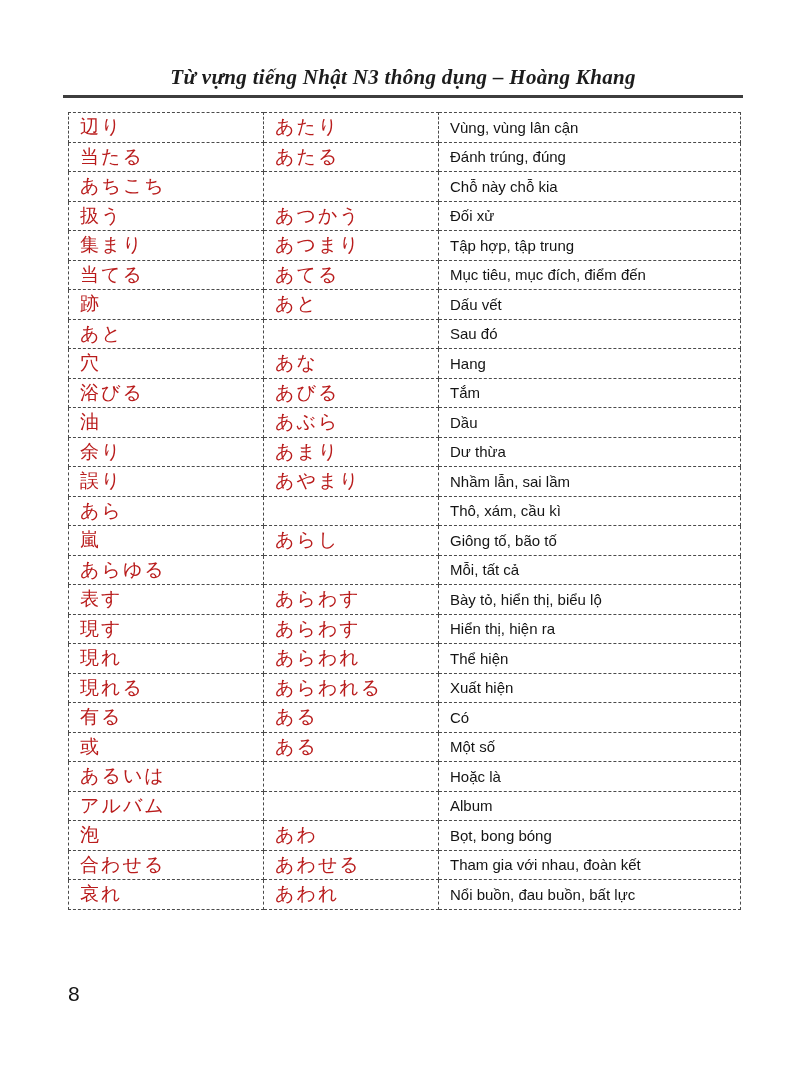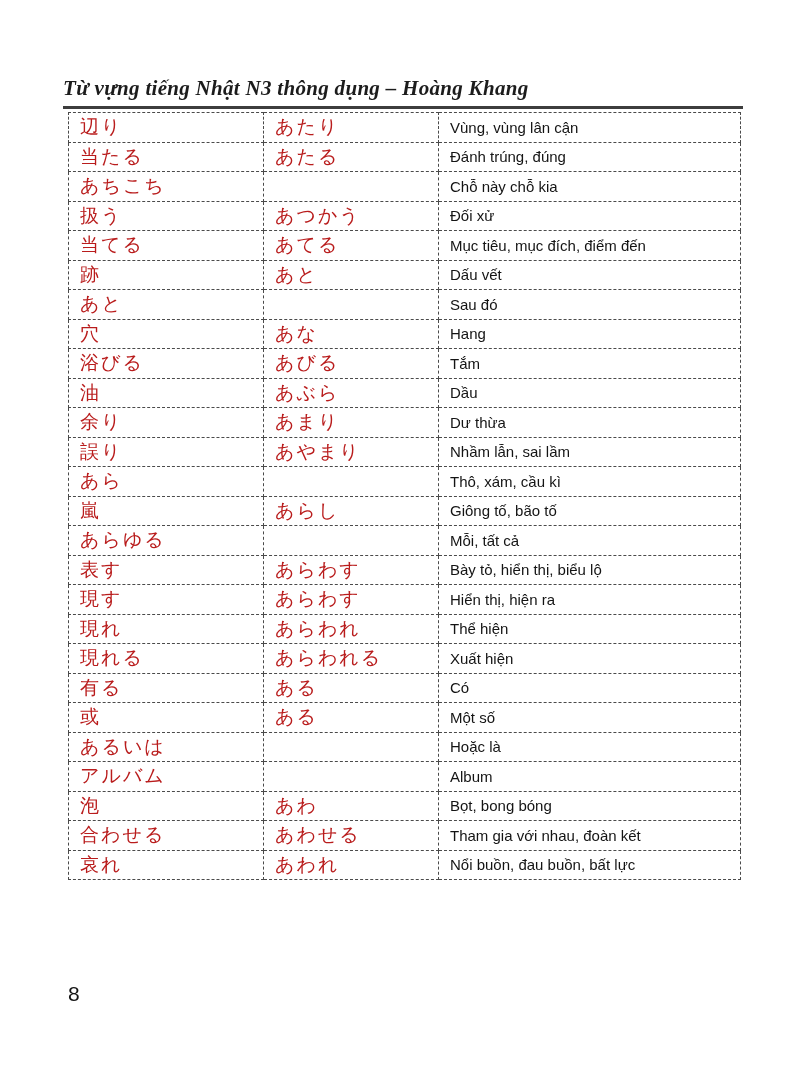--- a/index.html
+++ b/index.html
@@ -10,24 +10,25 @@
   .page {
     position: relative;
     width: 800px;
     height: 1083px;
     background: #ffffff;
     overflow: hidden;
   }
   .doc-header {
     position: absolute;
     left: 63px;
-    top: 76px;
+    top: 65px;
     width: 680px;
     border-bottom: 3px solid #3d3d3d;
     padding-bottom: 5px;
+    text-align: center;
   }
   .doc-title {
     font-family: "Liberation Serif", "DejaVu Serif", serif;
     font-style: italic;
     font-weight: bold;
     font-size: 21px;
     color: #1c1c1c;
     letter-spacing: 0.3px;
     white-space: nowrap;
   }
@@ -103,20 +104,25 @@
       <td class="jp"></td>
       <td class="vi">Chỗ này chỗ kia</td>
     </tr>
 
     <tr>
       <td class="jp">扱う</td>
       <td class="jp">あつかう</td>
       <td class="vi">Đối xử</td>
     </tr>
 
+    <tr>
+      <td class="jp">集まり</td>
+      <td class="jp">あつまり</td>
+      <td class="vi">Tập hợp, tập trung</td>
+    </tr>
 
     <tr>
       <td class="jp">当てる</td>
       <td class="jp">あてる</td>
       <td class="vi">Mục tiêu, mục đích, điểm đến</td>
     </tr>
 
     <tr>
       <td class="jp">跡</td>
       <td class="jp">あと</td>

